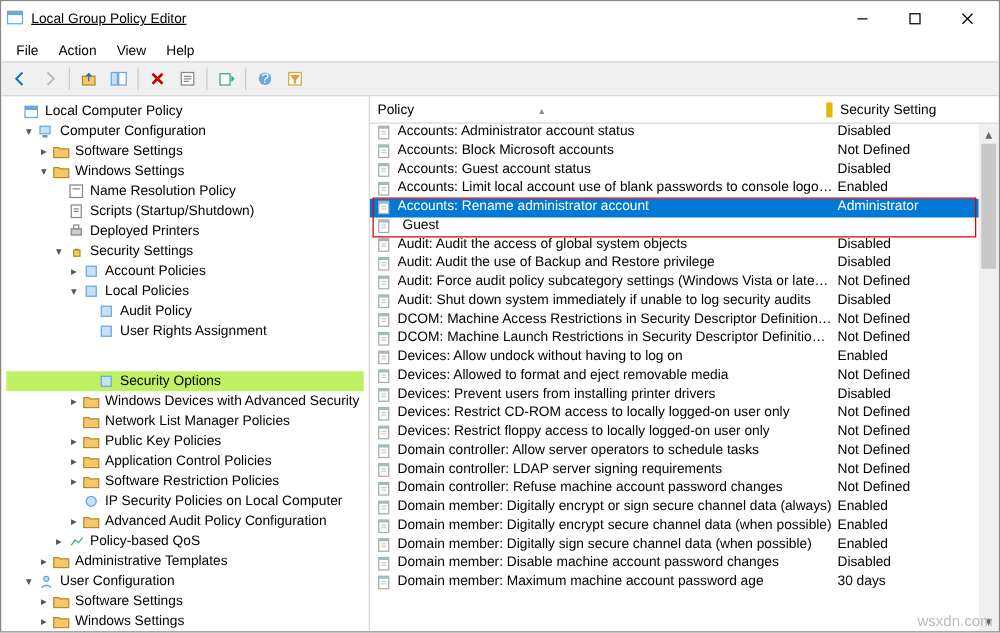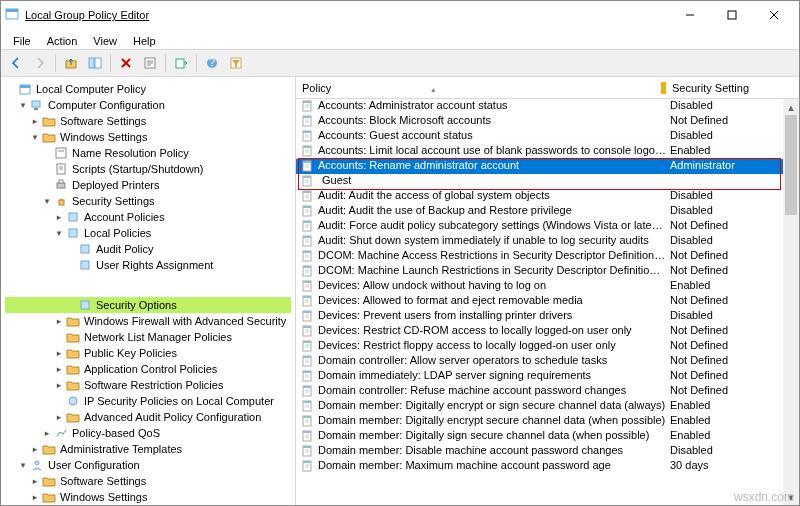--- a/index.html
+++ b/index.html
@@ -278,21 +278,21 @@
         </span>
         <span class="label">Security Options</span>
       </div>
     <div class="tree-row" style="padding-left:48px">
         <span class="exp i-expand-closed"></span>
         <span class="ticon">
           <svg width="14" height="12">
             <path d="M1 3 L5 3 L6 4 L13 4 L13 11 L1 11 Z" class="i-folder"></path>
           </svg>
         </span>
-        <span class="label">Windows Firewall with Advanced Security</span>
+        <span class="label">Windows Devices with Advanced Security</span>
       </div>
     <div class="tree-row" style="padding-left:48px">
         <span class="exp"></span>
         <span class="ticon">
           <svg width="14" height="12">
             <path d="M1 3 L5 3 L6 4 L13 4 L13 11 L1 11 Z" class="i-folder"></path>
           </svg>
         </span>
         <span class="label">Network List Manager Policies</span>
       </div>
@@ -623,21 +623,21 @@
           </div>
           <div class="list-row">
             <span class="picon">
               <svg width="14" height="12">
                 <rect x="2" y="1" width="8" height="10" fill="#fff" stroke="#aaa"></rect>
                 <rect x="2" y="1" width="8" height="2" fill="#9bc"></rect>
                 <line x1="4" y1="5" x2="8" y2="5" stroke="#ccc"></line>
                 <line x1="4" y1="7" x2="8" y2="7" stroke="#ccc"></line>
               </svg>
             </span>
-            <span class="pname">Domain immediately: LDAP server signing requirements</span>
+            <span class="pname">Domain controller: LDAP server signing requirements</span>
             <span class="pval">Not Defined</span>
           </div>
           <div class="list-row">
             <span class="picon">
               <svg width="14" height="12">
                 <rect x="2" y="1" width="8" height="10" fill="#fff" stroke="#aaa"></rect>
                 <rect x="2" y="1" width="8" height="2" fill="#9bc"></rect>
                 <line x1="4" y1="5" x2="8" y2="5" stroke="#ccc"></line>
                 <line x1="4" y1="7" x2="8" y2="7" stroke="#ccc"></line>
               </svg>

